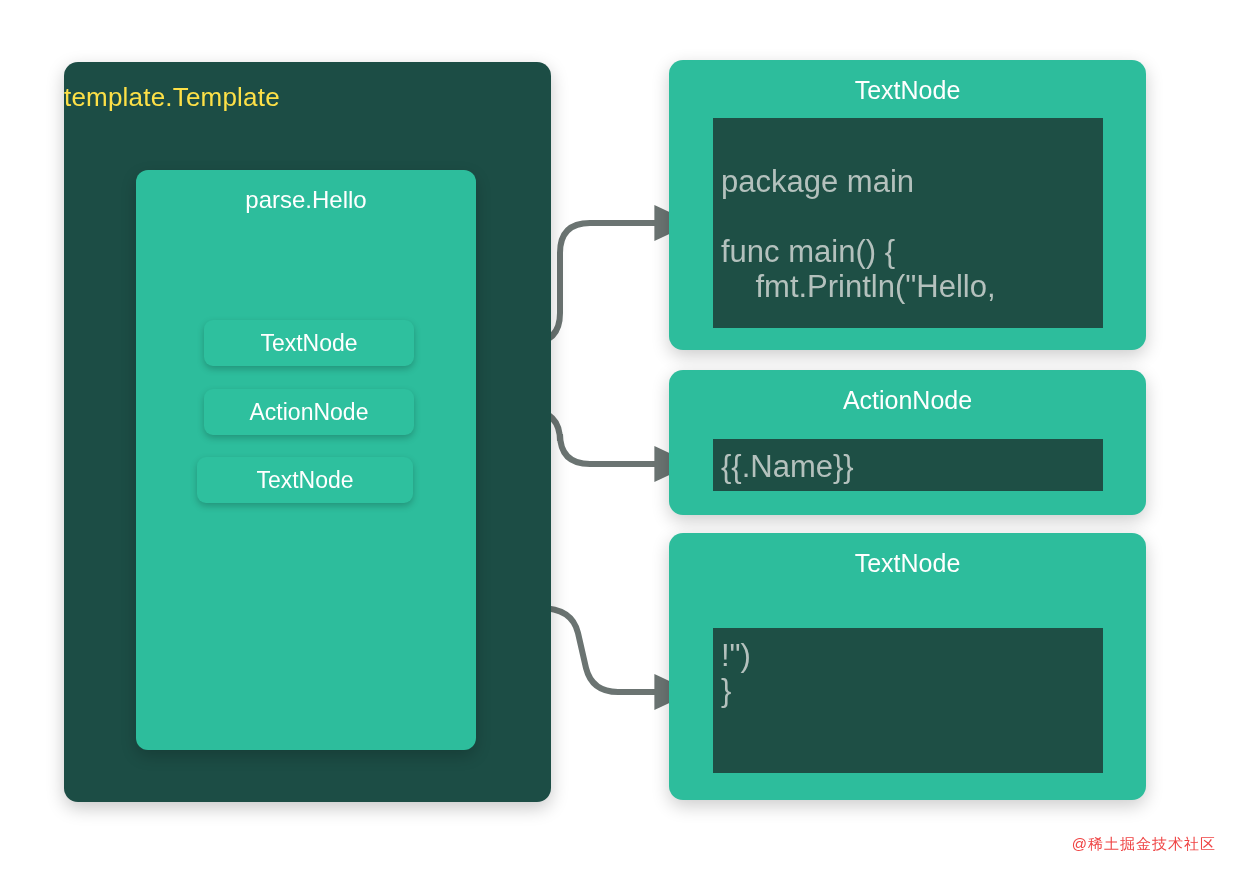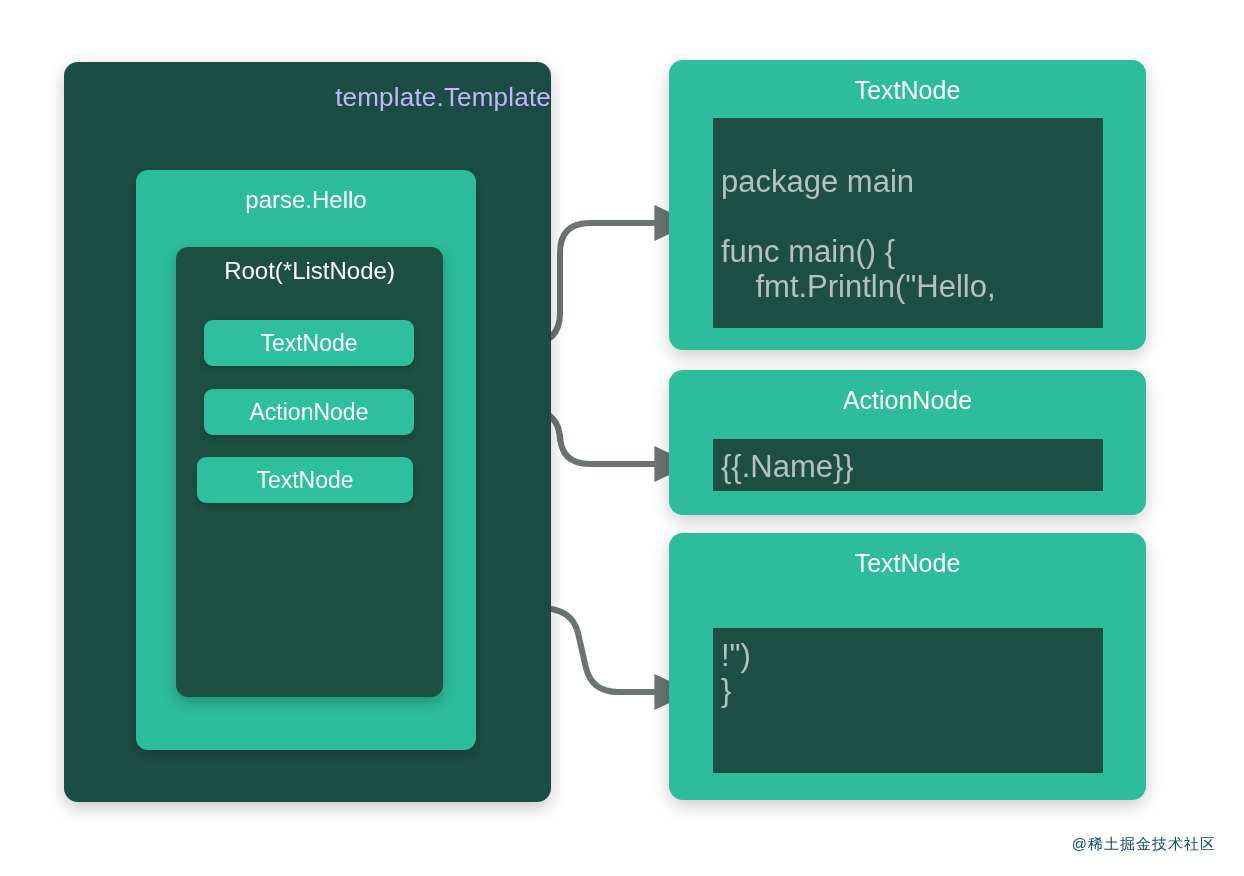--- a/index.html
+++ b/index.html
@@ -27,22 +27,22 @@
     width: 487px;
     height: 740px;
     background: #1c4d45;
     border-radius: 14px;
     box-shadow: 0 6px 18px rgba(0,0,0,0.22);
   }
   .tmpl-title {
     position: absolute;
     left: 0; right: 0;
     top: 20px;
-    text-align: right;
-    color: #c4b5fd;
+    text-align: left;
+    color: #fde047;
     font-size: 26px;
     letter-spacing: 0.2px;
   }
 
   
   .tree-card {
     position: absolute;
     left: 136px;
     top: 170px;
     width: 340px;
@@ -139,21 +139,21 @@
     width: 1244px;
     height: 876px;
     pointer-events: none;
   }
 
   
   .watermark {
     position: absolute;
     right: 28px;
     bottom: 22px;
-    color: #0c4a6e;
+    color: #ef4444;
     font-size: 15px;
     letter-spacing: 1px;
   }
 </style>
 </head>
 <body>
 
 <div id="stage">
 
   <svg id="wires" viewBox="0 0 1244 876" xmlns="http://www.w3.org/2000/svg">
@@ -171,23 +171,20 @@
   </svg>
 
   <div class="tmpl-card">
     <div class="tmpl-title">template.Template</div>
   </div>
 
   <div class="tree-card">
     <div class="tree-title">parse.Hello</div>
   </div>
 
-  <div class="root-card">
-    <div class="root-title">Root(*ListNode)</div>
-  </div>
 
   <div class="pill pill-0">
     <span>TextNode</span>
   </div>
   <div class="pill pill-1">
     <span>ActionNode</span>
   </div>
   <div class="pill pill-2">
     <span>TextNode</span>
   </div>

